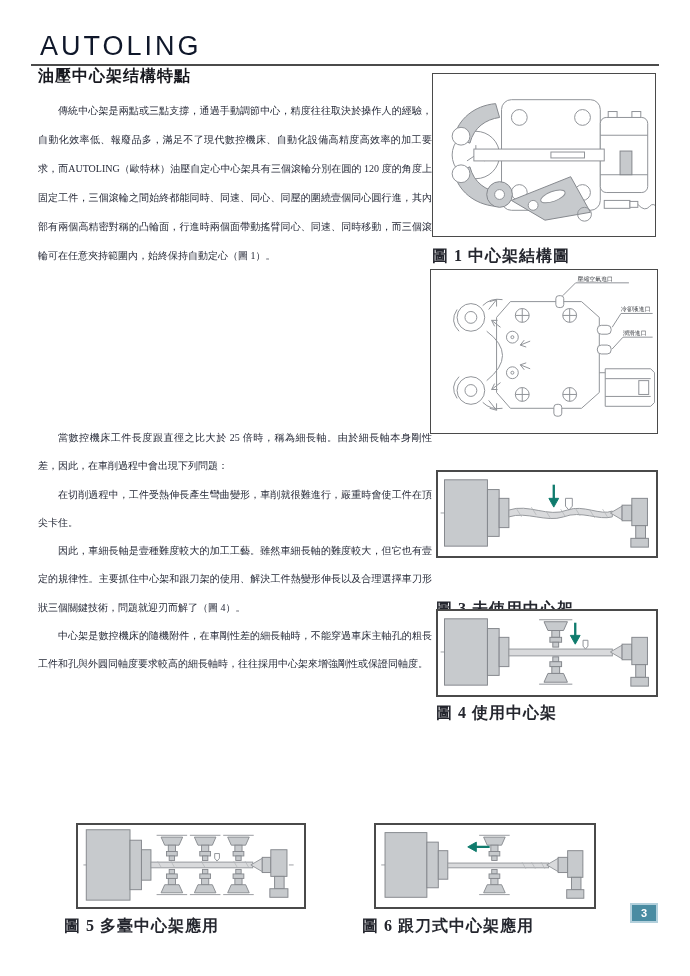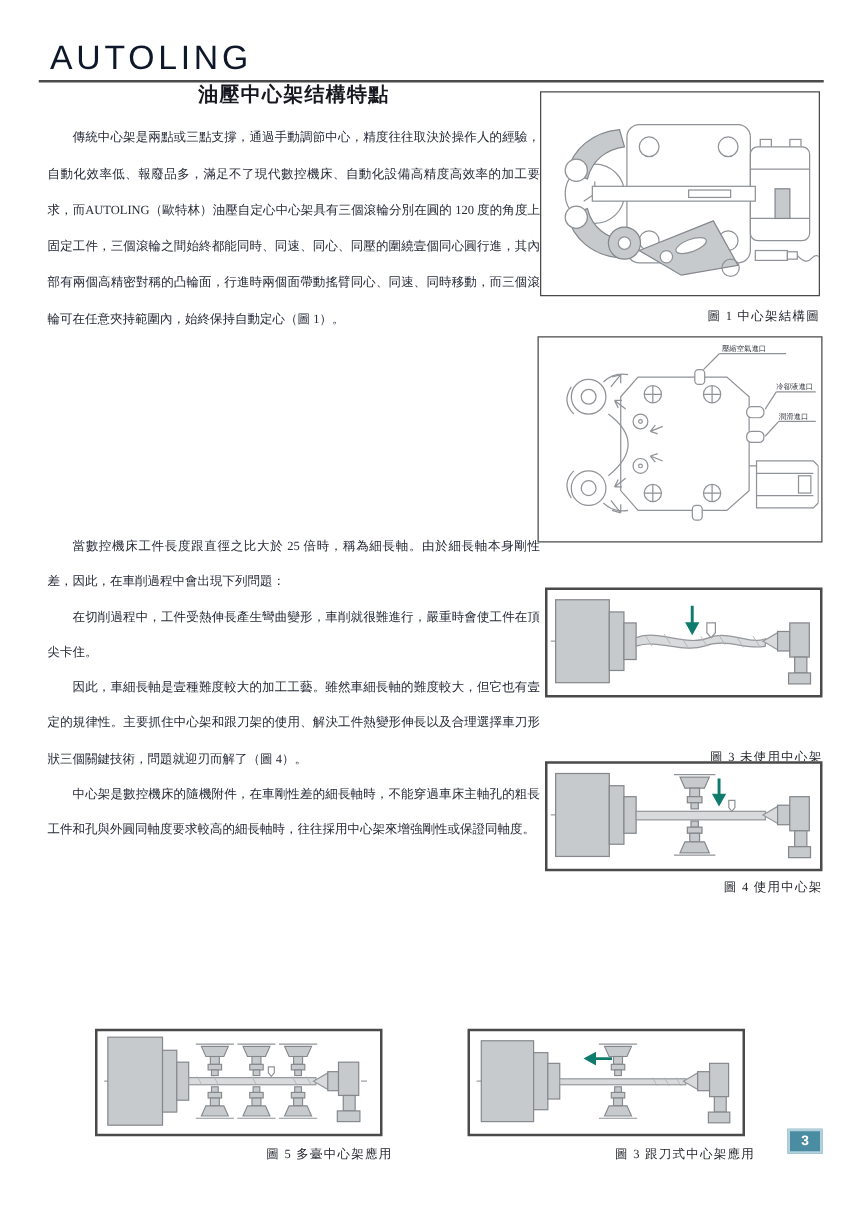--- a/index.html
+++ b/index.html
@@ -4,33 +4,33 @@
 <style>
   html,body{margin:0;padding:0;background:#fff;}
   .page{position:relative;width:690px;height:976px;background:#ffffff;overflow:hidden;
         font-family:"Liberation Serif","DejaVu Serif",serif;color:#262a38;}
   .brand{position:absolute;left:40px;top:31px;font-family:"Liberation Sans","DejaVu Sans",sans-serif;
          font-weight:300;font-size:27px;letter-spacing:3px;color:#0f172a;}
   .rule{position:absolute;left:31px;top:64px;width:628px;height:2px;background:#4b4b4b;}
   .sec{position:absolute;left:38px;width:394px;}
   .sec1{top:66px;}
   .sec2{top:424px;}
-  .sec h2{font-size:16px;font-weight:bold;margin:0 0 9px 0;letter-spacing:1px;color:#17181f;text-align:center;}
+  .sec h2{font-size:16px;font-weight:bold;margin:0 0 9px 0;letter-spacing:1px;color:#17181f;}
   .sec p{margin:0;font-size:10px;line-height:29px;text-align:justify;text-indent:2em;}
   .sec2 p{line-height:28.3px;}
   .p-gap{margin-top:16px !important;}
   .figbox{position:absolute;background:#fff;border:2px solid #4a4a4a;}
   .figbox svg{display:block;}
   .fig1{left:432px;top:73px;width:222px;height:162px;border-width:1px;}
   .fig2{left:430px;top:269px;width:226px;height:163px;border-width:1px;}
   .fig3{left:436px;top:470px;width:218px;height:84px;}
   .fig4{left:436px;top:609px;width:218px;height:84px;}
   .fig5{left:76px;top:823px;width:226px;height:82px;}
   .fig6{left:374px;top:823px;width:218px;height:82px;}
-  .figcap{position:absolute;text-align:right;font-size:10px;font-weight:400;
+  .figcap{position:absolute;text-align:left;font-size:16px;font-weight:700;
           color:#24262e;letter-spacing:1px;}
   .cap1{left:432px;top:246px;width:224px;}
   .cap3{left:436px;top:570px;width:222px;margin-top:29px;}
   .cap4{left:436px;top:703px;width:222px;}
   .cap5{left:64px;top:916px;width:250px;}
   .cap6{left:362px;top:916px;width:242px;}
   .badge{position:absolute;left:630px;top:903px;width:24px;height:16px;background:#4a8ca2;
          border:2px solid #b3d0dc;color:#fff;font-family:"Liberation Sans",sans-serif;
          font-size:11px;font-weight:bold;text-align:center;line-height:16px;}
   .outl{fill:#ffffff;stroke:#8f9297;stroke-width:1;}
@@ -242,16 +242,16 @@
         <line x1="116" y1="23" x2="100" y2="23" class="teal" stroke-width="2.4"></line>
         <polygon points="102,18 102,28 93,23" class="teal" stroke="none"></polygon>
       </g>
       <polygon points="176,42 188,35 188,49" class="lgry"></polygon>
       <rect x="188" y="34" width="10" height="16" class="gry"></rect>
       <rect x="198" y="27" width="16" height="28" class="gry"></rect>
       <rect x="202" y="55" width="10" height="13" class="gry"></rect>
       <rect x="197" y="68" width="18" height="9" class="gry"></rect>
     </svg>
   </div>
-  <div class="figcap cap6">圖 3  跟刀式中心架應用</div>
+  <div class="figcap cap6">圖 6  跟刀式中心架應用</div>
 
   <div class="badge">3</div>
 </div>
 
 </body></html>

